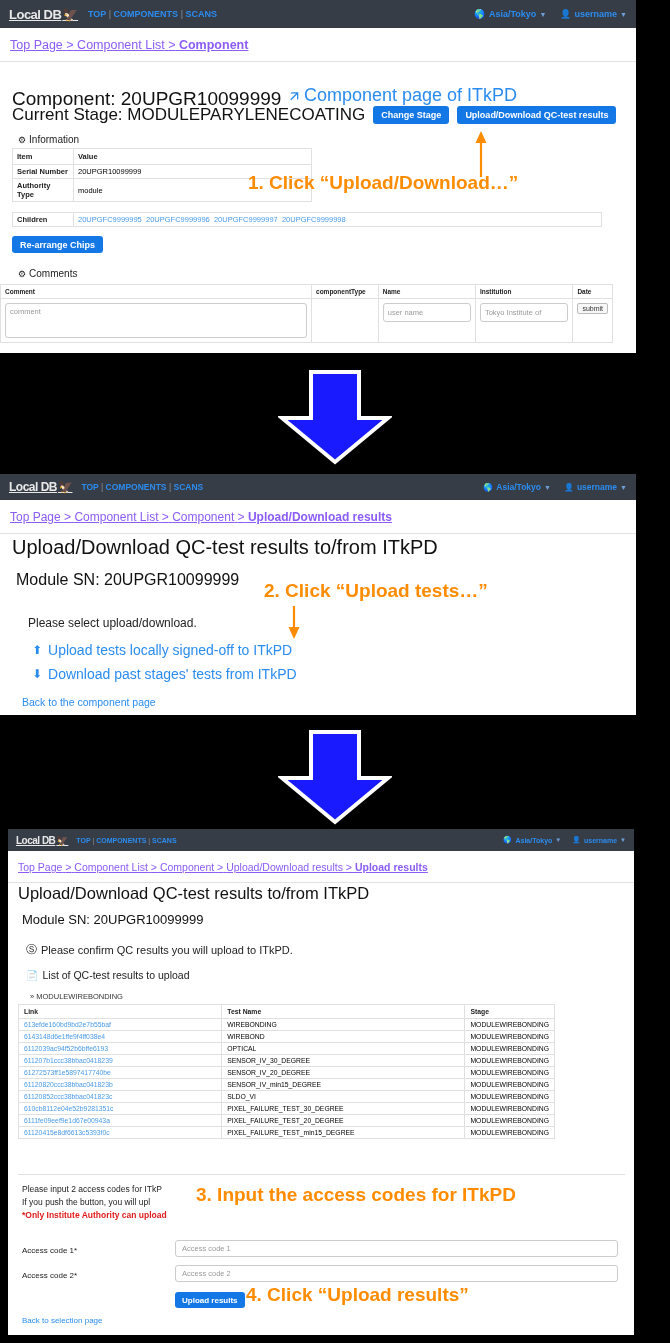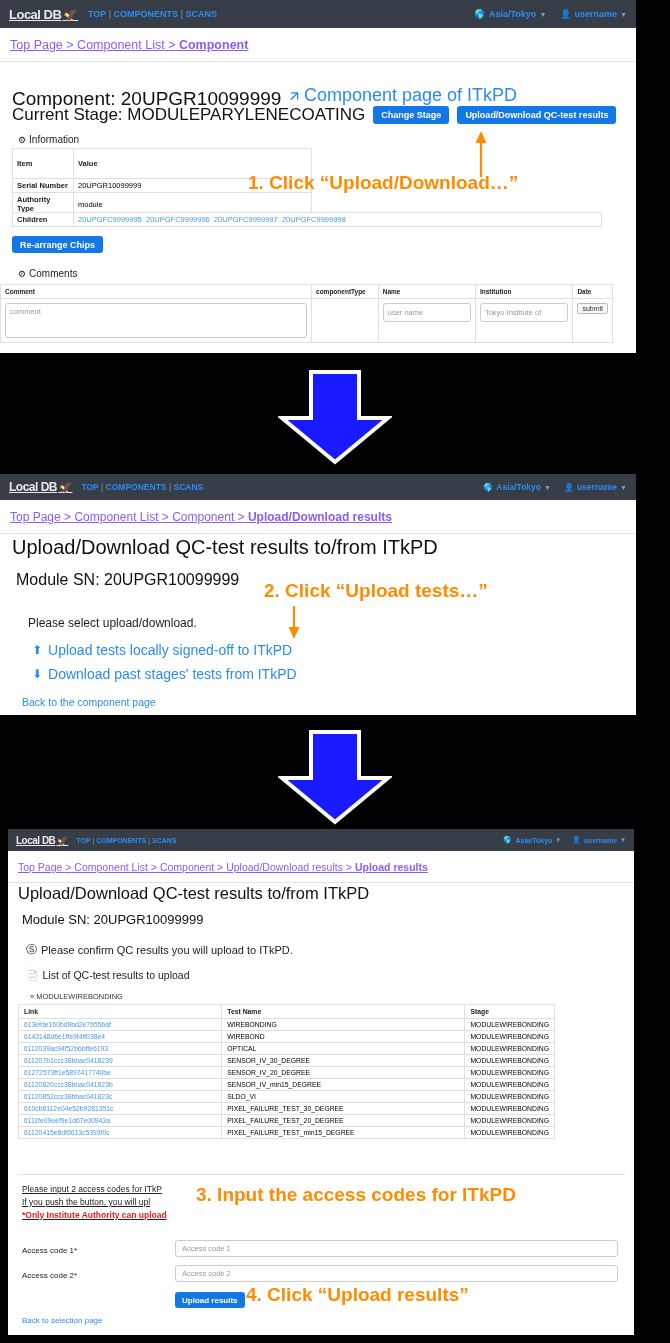--- a/index.html
+++ b/index.html
@@ -122,21 +122,21 @@
   </div>
 
   <div class="sec-title" style="position:absolute;left:18px;top:134px;font-size:10px;">
     <span style="font-size:9px;">⚙</span>
     <span>Information</span>
   </div>
 
   <table class="tbl" style="position:absolute;left:12px;top:148px;width:300px;font-size:7.5px;">
     <tbody>
         <tr>
-      <th style="width:52px;padding:10px 4px;">Item</th>
+      <th style="width:52px;padding:3px 4px;">Item</th>
       <th style="padding:3px 4px;">Value</th>
     </tr>
     <tr>
       <td class="lbl" style="padding:2px 4px;">Serial Number</td>
       <td style="padding:2px 4px;">20UPGR10099999</td>
     </tr>
     <tr>
       <td class="lbl" style="padding:2px 4px;width:52px;">Authority Type</td>
       <td style="padding:2px 4px;">module</td>
     </tr>
@@ -391,21 +391,21 @@
     <tr>
       <td style="padding:2px 5px;"><span class="link">61120415e8df6613c5393f0c</span></td>
       <td style="padding:2px 5px;">PIXEL_FAILURE_TEST_min15_DEGREE</td>
       <td style="padding:2px 5px;">MODULEWIREBONDING</td>
     </tr>
   </tbody>
     </table>
 
   <div style="position:absolute;left:10px;top:345px;width:607px;border-top:1px solid #e0e0e0;"></div>
 
-  <div style="position:absolute;left:14px;top:354px;font-size:8.5px;color:#222;line-height:13px;text-decoration:underline;">
+  <div style="position:absolute;left:14px;top:354px;font-size:8.5px;color:#222;line-height:13px;">
     <div>Please input 2 access codes for ITkP</div>
     <div>If you push the button, you will upl</div>
     <div style="color:#e01b1b;font-weight:bold;">*Only Institute Authority can upload</div>
   </div>
 
   <div style="position:absolute;left:14px;top:417px;font-size:8px;color:#222;">Access code 1*</div>
   <div class="inp" style="position:absolute;left:167px;top:411px;width:443px;height:17px;padding:0 6px;font-size:7.5px;" placeholder="Access code 1">Access code 1</div>
 
   <div style="position:absolute;left:14px;top:442px;font-size:8px;color:#222;">Access code 2*</div>
   <div class="inp" style="position:absolute;left:167px;top:436px;width:443px;height:17px;padding:0 6px;font-size:7.5px;" placeholder="Access code 2">Access code 2</div>

